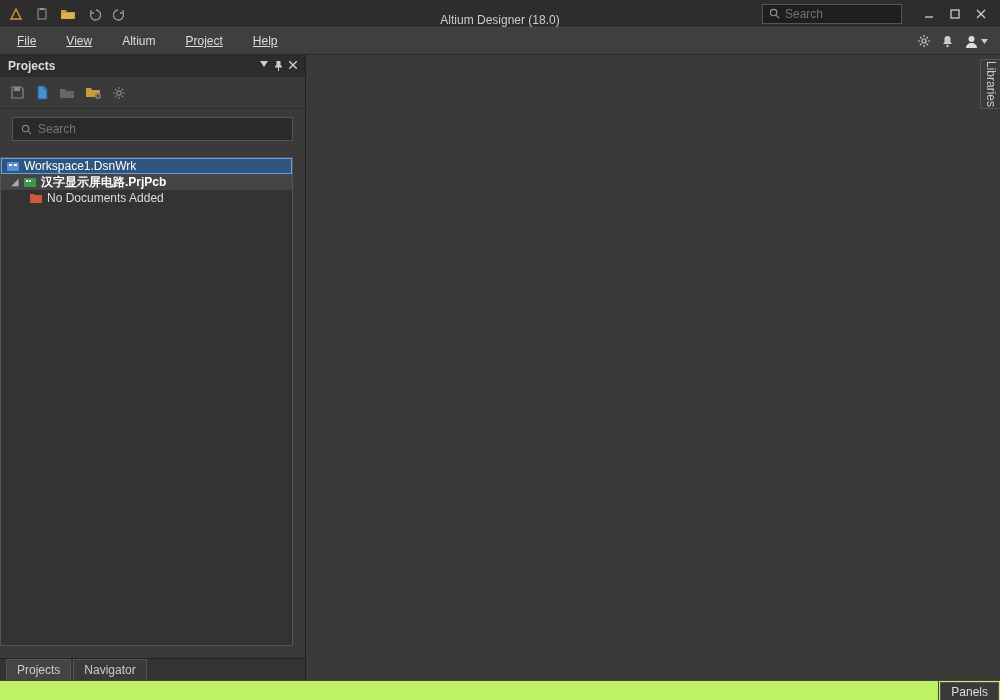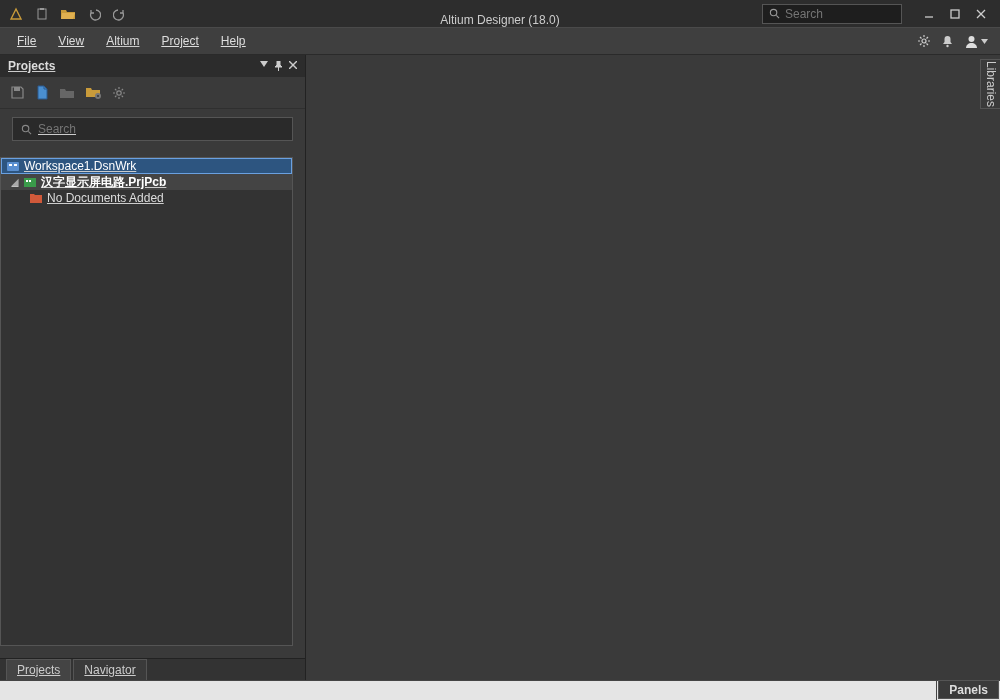--- a/index.html
+++ b/index.html
@@ -7,47 +7,47 @@
 .titlebar { height:27px; background:#2d2d2d; display:flex; align-items:center; padding:0 6px; }
 .titlebar .tb-left { display:flex; align-items:center; gap:6px; }
 .titlebar .title { position:absolute; left:50%; transform:translateX(-50%); color:#ccc;margin-top:13px; }
 .titlebar .tb-right { display:flex; align-items:center; margin-left:auto; gap:0; }
 .icon-btn { width:20px; height:20px; display:flex; align-items:center; justify-content:center; color:#bbb; }
 .search-box { display:flex; align-items:center; background:#1e1e1e; border:1px solid #555; height:20px; width:140px; padding:0 6px; gap:5px; margin-right:14px; }
 .search-box input { background:transparent; border:none; color:#ccc; width:100%; outline:none; }
 .win-btn { width:26px; height:26px; display:flex; align-items:center; justify-content:center; color:#ccc; }
 
 .menubar { height:28px; background:#3f3f3f; border-top:1px solid #4a4a4a; border-bottom:1px solid #2a2a2a; display:flex; align-items:center; padding:0 8px; }
-.menubar .menu-left { display:flex; gap:4px;text-decoration:underline; }
+.menubar .menu-left { display:flex; gap:12px; }
 .menubar .menu-item { padding:4px 9px; color:#ddd; }
 .menubar .underline { text-decoration:underline; }
 .menubar .menu-right { margin-left:auto; display:flex; align-items:center; gap:10px; padding-right:4px; }
 
 .body-row { flex:1; display:flex; min-height:0; }
-.panel { width:306px; background:#3a3a3a; display:flex; flex-direction:column; border-right:1px solid #222;text-decoration:underline; }
+.panel { width:306px; background:#3a3a3a; display:flex; flex-direction:column; border-right:1px solid #222; }
 .panel-header { height:22px; background:#2c2c2c; display:flex; align-items:center; padding:0 8px; color:#ddd; }
 .panel-header .ph-title { font-weight:600; }
 .panel-header .ph-ctrl { margin-left:auto; display:flex; gap:6px; }
 .panel-tools { height:32px; display:flex; align-items:center; gap:10px; padding:0 10px; background:#3a3a3a; border-bottom:1px solid #2f2f2f; }
 .panel-search { margin:8px 12px; display:flex; align-items:center; background:#2a2a2a; border:1px solid #555; height:24px; padding:0 8px; gap:6px; }
 .panel-search input { background:transparent; border:none; color:#ccc; outline:none; width:100%; }
 .tree-wrap { margin:8px 12px 12px 0; flex:1; border:1px solid #555; background:#333; overflow:auto; }
 .tree-row { display:flex; align-items:center; height:16px; padding:0 4px; gap:4px; color:#ddd; white-space:nowrap; }
 .tree-row.selected { background:#2d5580; border:1px solid #6aa0e0; color:#fff; }
 .tree-row.hl { background:#444; color:#fff; font-weight:600; }
 .tree-row .caret { width:8px; text-align:center; color:#aaa; font-size:9px; }
 .tree-row .ticon { width:14px; height:14px; display:flex; align-items:center; justify-content:center; }
 .panel-tabs { height:22px; background:#333; display:flex; align-items:flex-end; padding-left:6px; gap:2px; border-top:1px solid #222; }
 .panel-tab { padding:3px 10px; background:#3a3a3a; border:1px solid #555; border-bottom:none; color:#ccc; font-size:11px; }
 .panel-tab.active { background:#444; }
 
 .main-area { flex:1; background:#3a3a3a; position:relative; }
 .libs-tab { position:absolute; top:4px; right:0; width:20px; height:50px; background:#3a3a3a; border:1px solid #555; border-right:none; display:flex; align-items:center; justify-content:center; writing-mode:vertical-rl; color:#ccc; font-size:11px; }
 
-.statusbar { height:20px; background:#e5e5e5; border-top:1px solid #444; display:flex; align-items:flex-end;font-weight:bold; }
+.statusbar { height:20px; background:#bef264; border-top:1px solid #444; display:flex; align-items:flex-start; }
 .statusbar .st-left { flex:1; height:100%; border-right:1px solid #444; }
 .statusbar .panels-btn { padding:0 10px; height:100%; display:flex; align-items:center; background:#3a3a3a; border:1px solid #555; margin:1px; color:#ddd; }
 
 svg { display:block; }
 </style>
 </head>
 <body>
 
 <div class="titlebar">
   <div class="tb-left">

